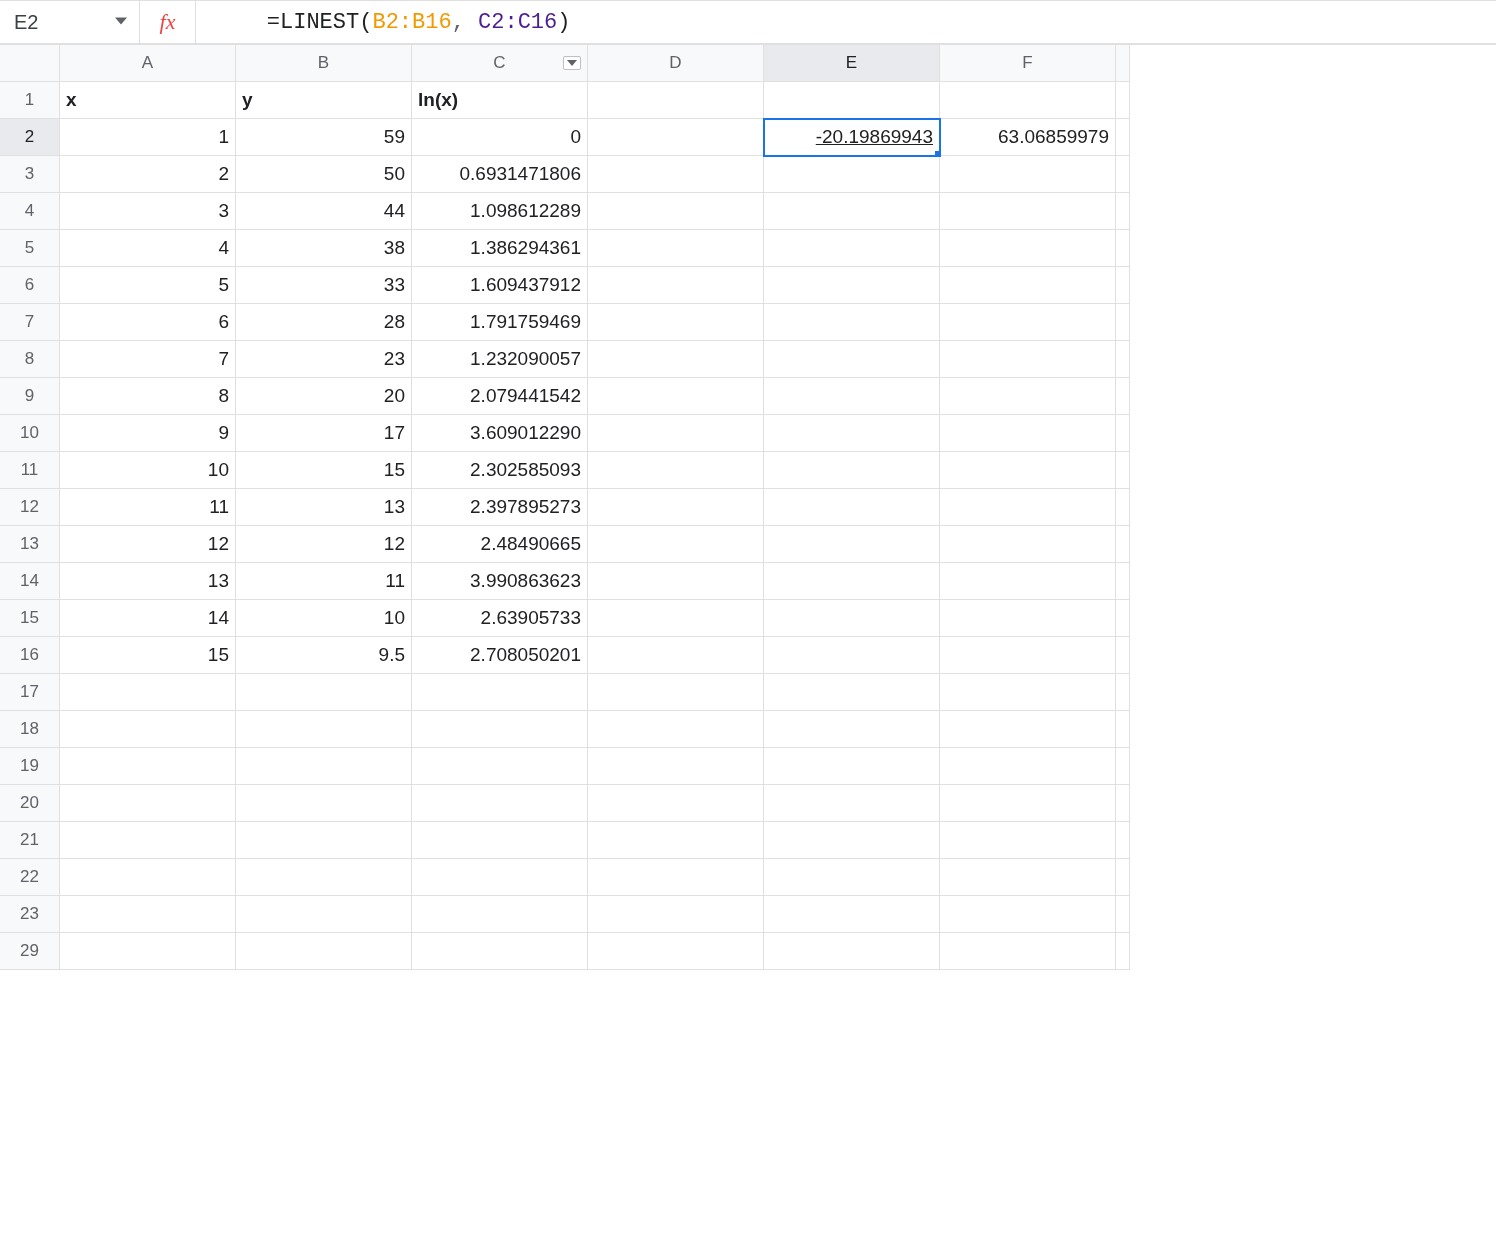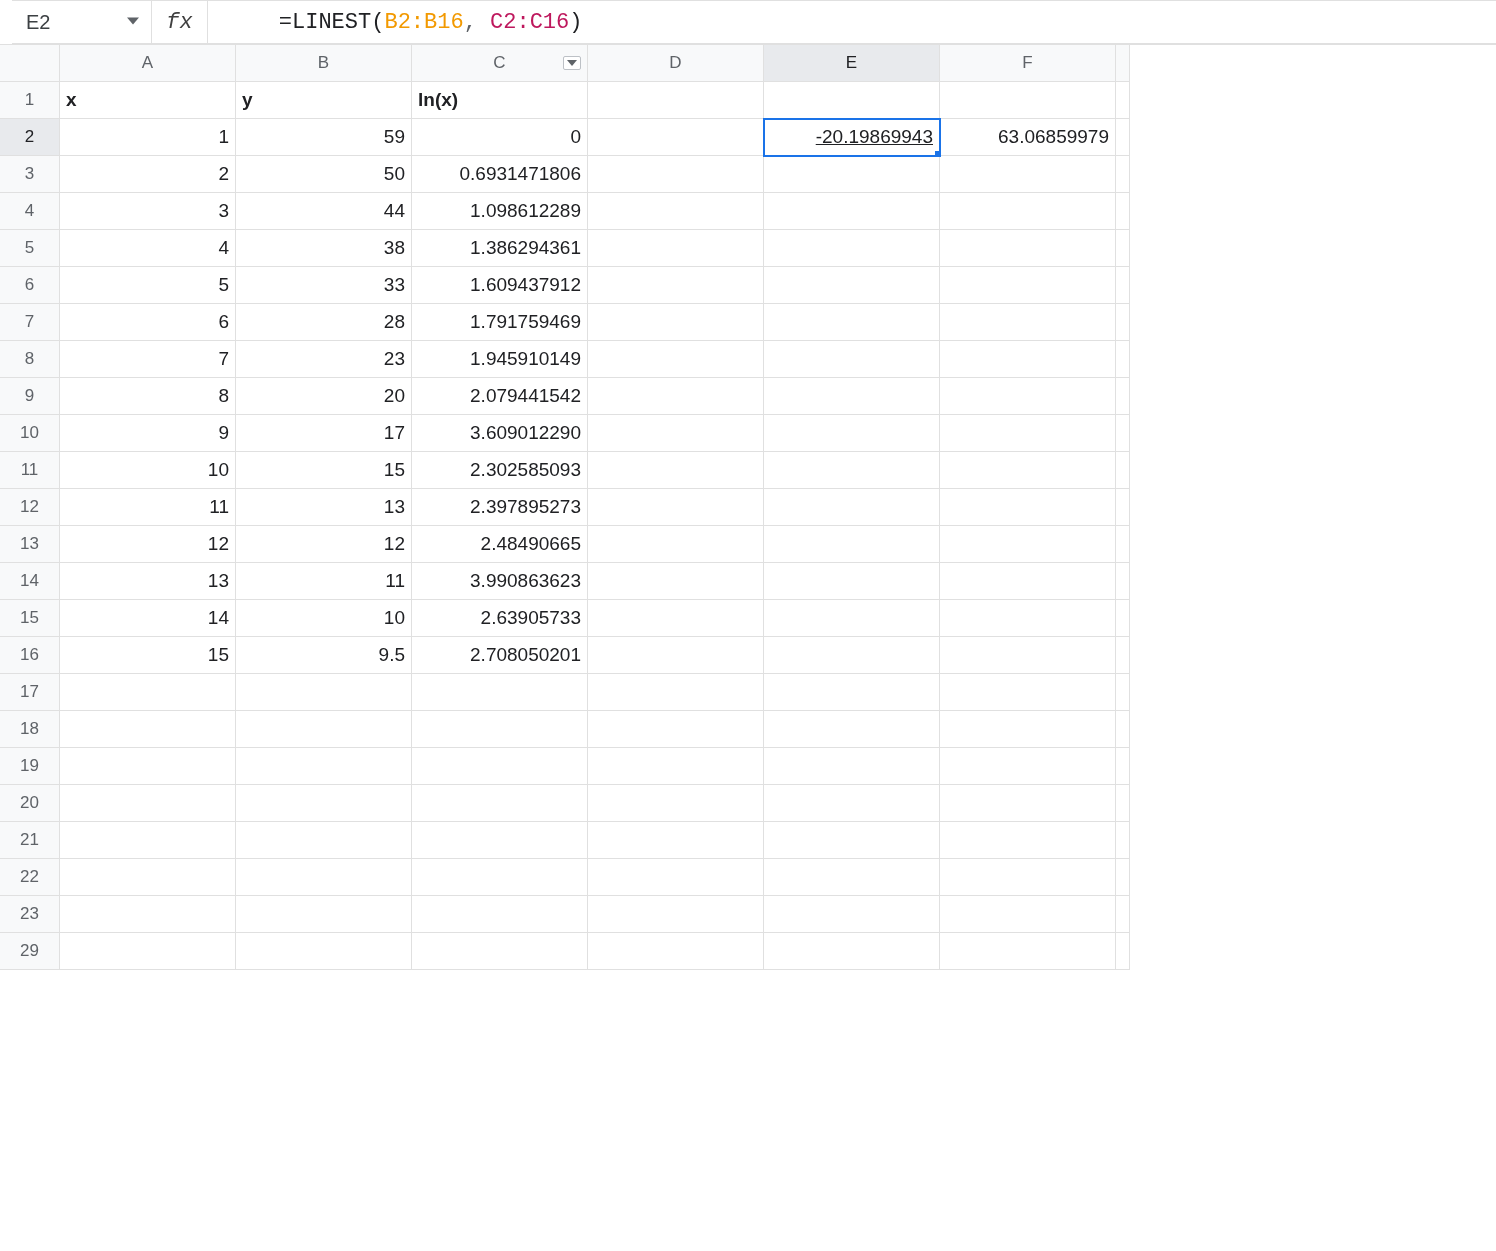--- a/index.html
+++ b/index.html
@@ -9,21 +9,20 @@
     background: #fff;
     color: #202124;
   }
   .formula-bar {
     display: flex;
     align-items: center;
     border-top: 1px solid #e0e0e0;
     border-bottom: 1px solid #e0e0e0;
     height: 44px;
     background: #fff;
-    margin-left: 12px;
   }
   .name-box {
     display: flex;
     align-items: center;
     min-width: 140px;
     height: 100%;
     padding: 0 8px 0 14px;
     border-right: 1px solid #e0e0e0;
     font-size: 20px;
     color: #3c4043;
@@ -33,37 +32,37 @@
     color: #5f6368;
     font-size: 14px;
     padding: 4px;
   }
   .fx-label {
     width: 56px;
     display: flex;
     align-items: center;
     justify-content: center;
     font-style: italic;
-    color: #404040;
+    color: #ef4444;
     font-size: 22px;
-    font-family: Liberation Mono, monospace;
+    font-family: Liberation Serif, serif;
     border-right: 1px solid #e0e0e0;
     height: 100%;
   }
   .formula-input {
     flex: 1;
     font-family: 'Consolas', 'Courier New', monospace;
     font-size: 22px;
     padding-left: 18px;
     white-space: pre;
   }
   .tok-plain  { color: #202124; }
   .tok-fn     { color: #202124; text-align: center; }
   .tok-range1 { color: #f29900; } 
-  .tok-range2 { color: #be185d; } 
+  .tok-range2 { color: #4c1d95; } 
   .tok-sep    { color: #5f6368; }
 
   .sheet {
     display: grid;
     
     grid-template-columns: 60px 176px 176px 176px 176px 176px 176px 14px;
     grid-auto-rows: 37px;
     border-top: 1px solid #e0e0e0;
     font-size: 19px;
     color: #202124;
@@ -274,21 +273,21 @@
     <div class="cell"></div>
     <div class="cell"></div>
     <div class="row-head">8</div>
     <div class="cell num">
       <span>7</span>
     </div>
     <div class="cell num">
       <span>23</span>
     </div>
     <div class="cell num">
-      <span>1.945910149</span>
+      <span>1.232090057</span>
     </div>
     <div class="cell"></div>
     <div class="cell"></div>
     <div class="cell"></div>
     <div class="cell"></div>
     <div class="row-head">9</div>
     <div class="cell num">
       <span>8</span>
     </div>
     <div class="cell num">

